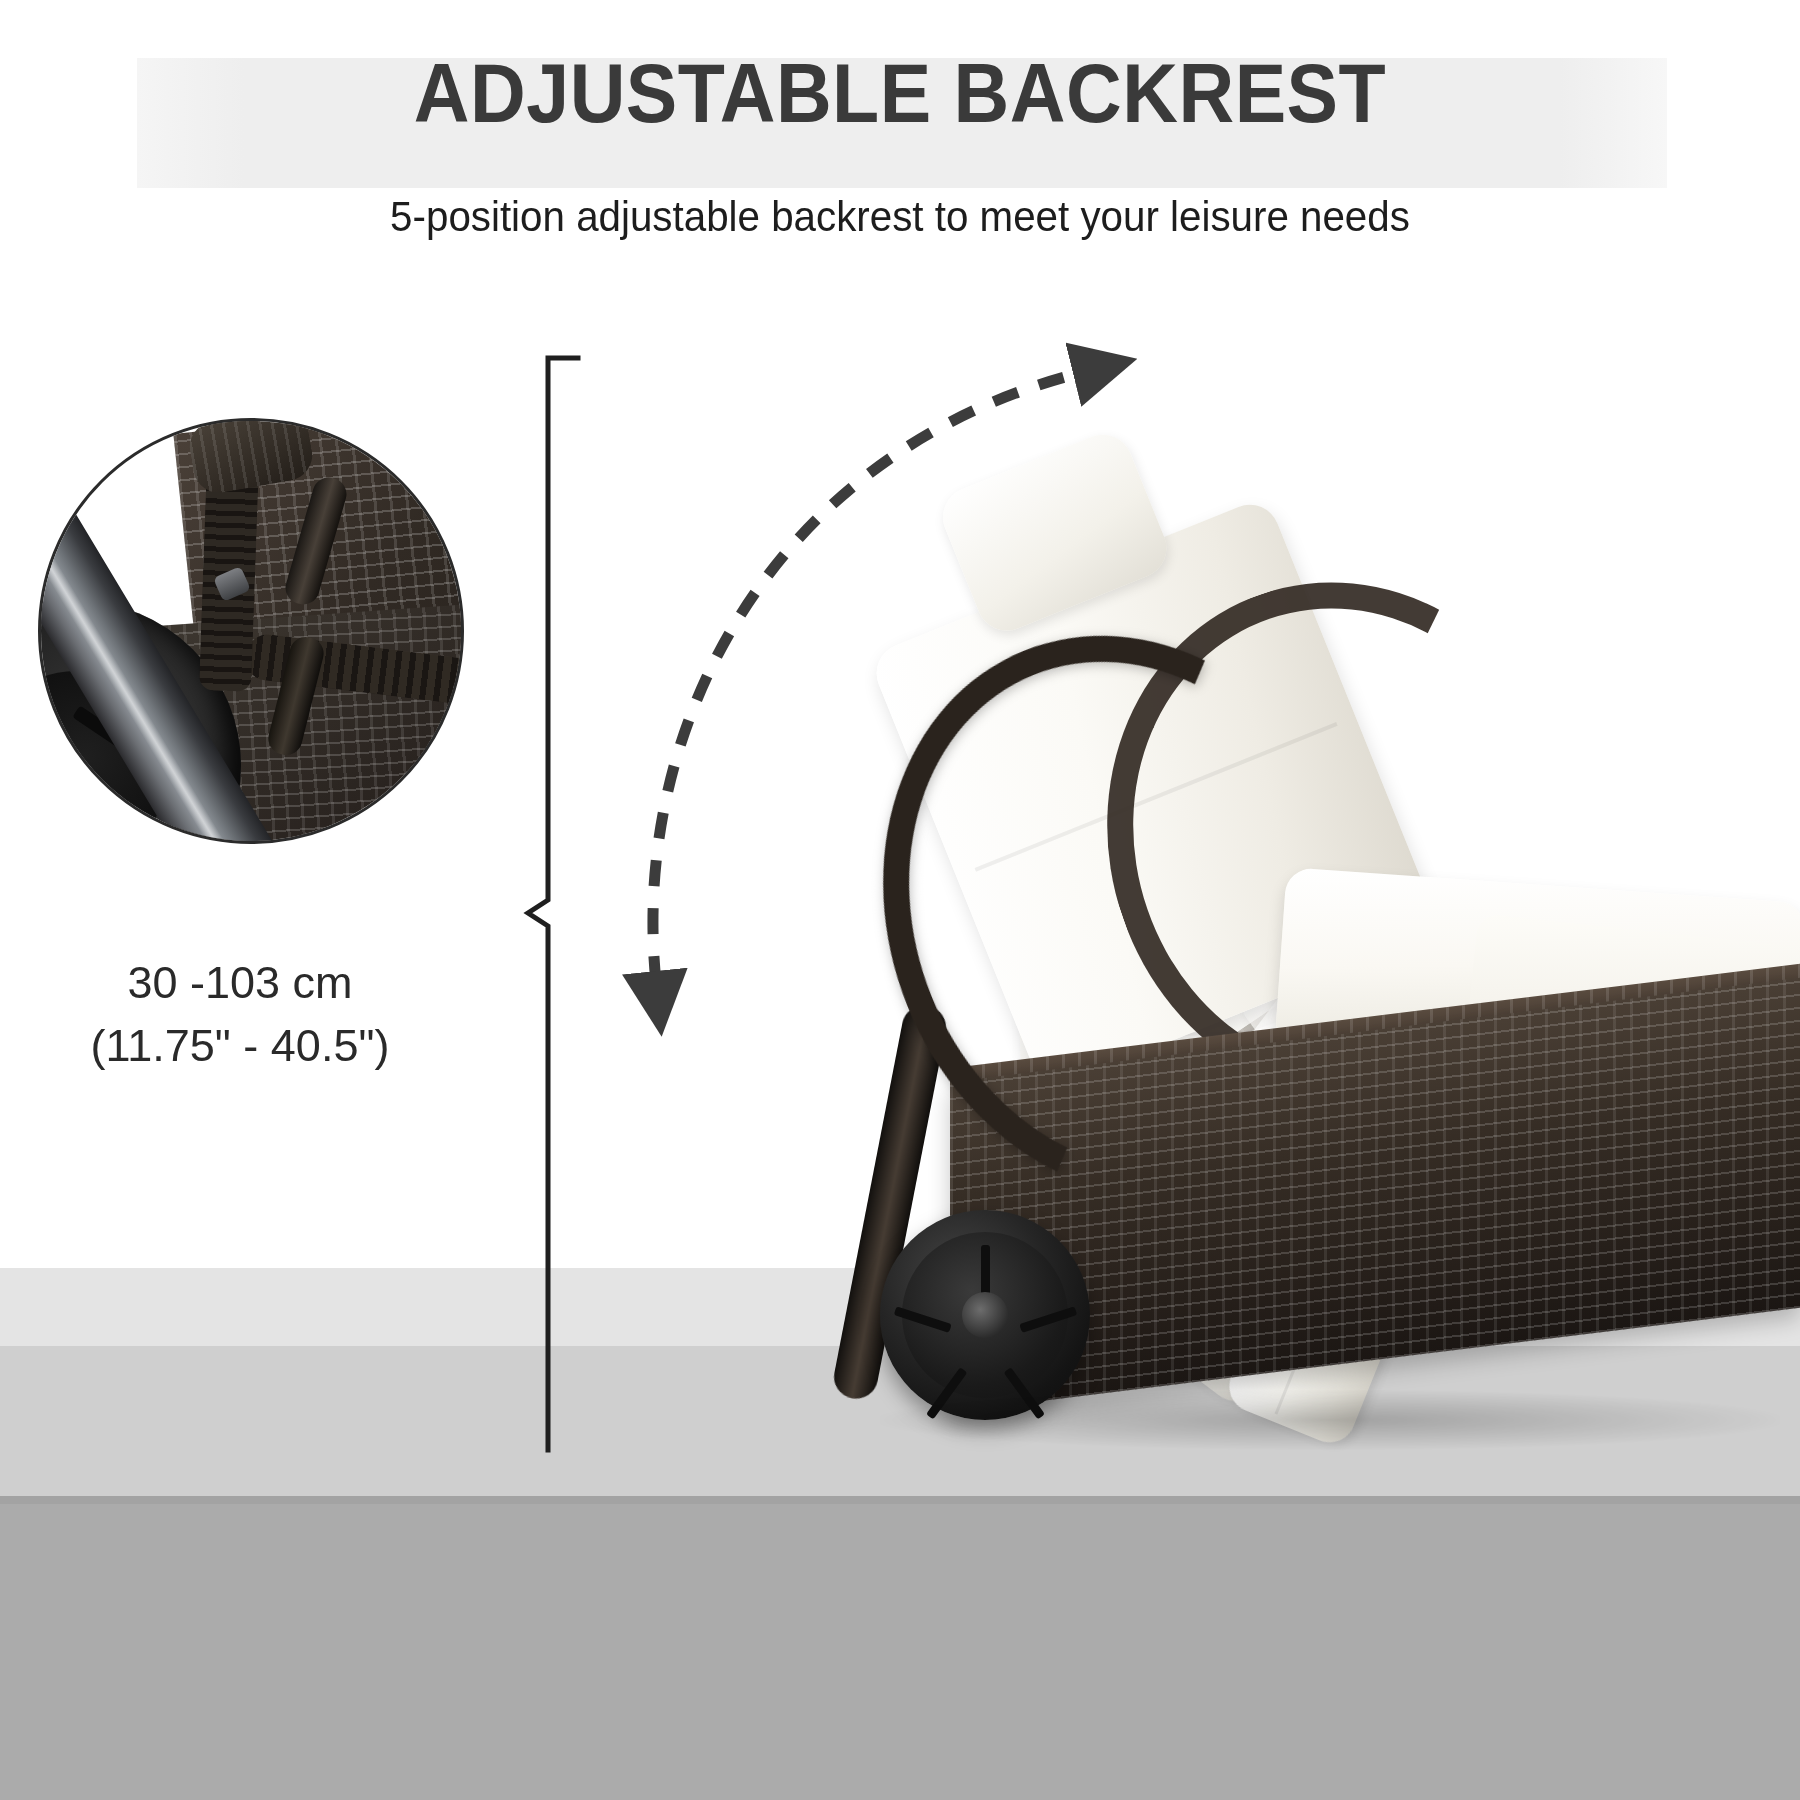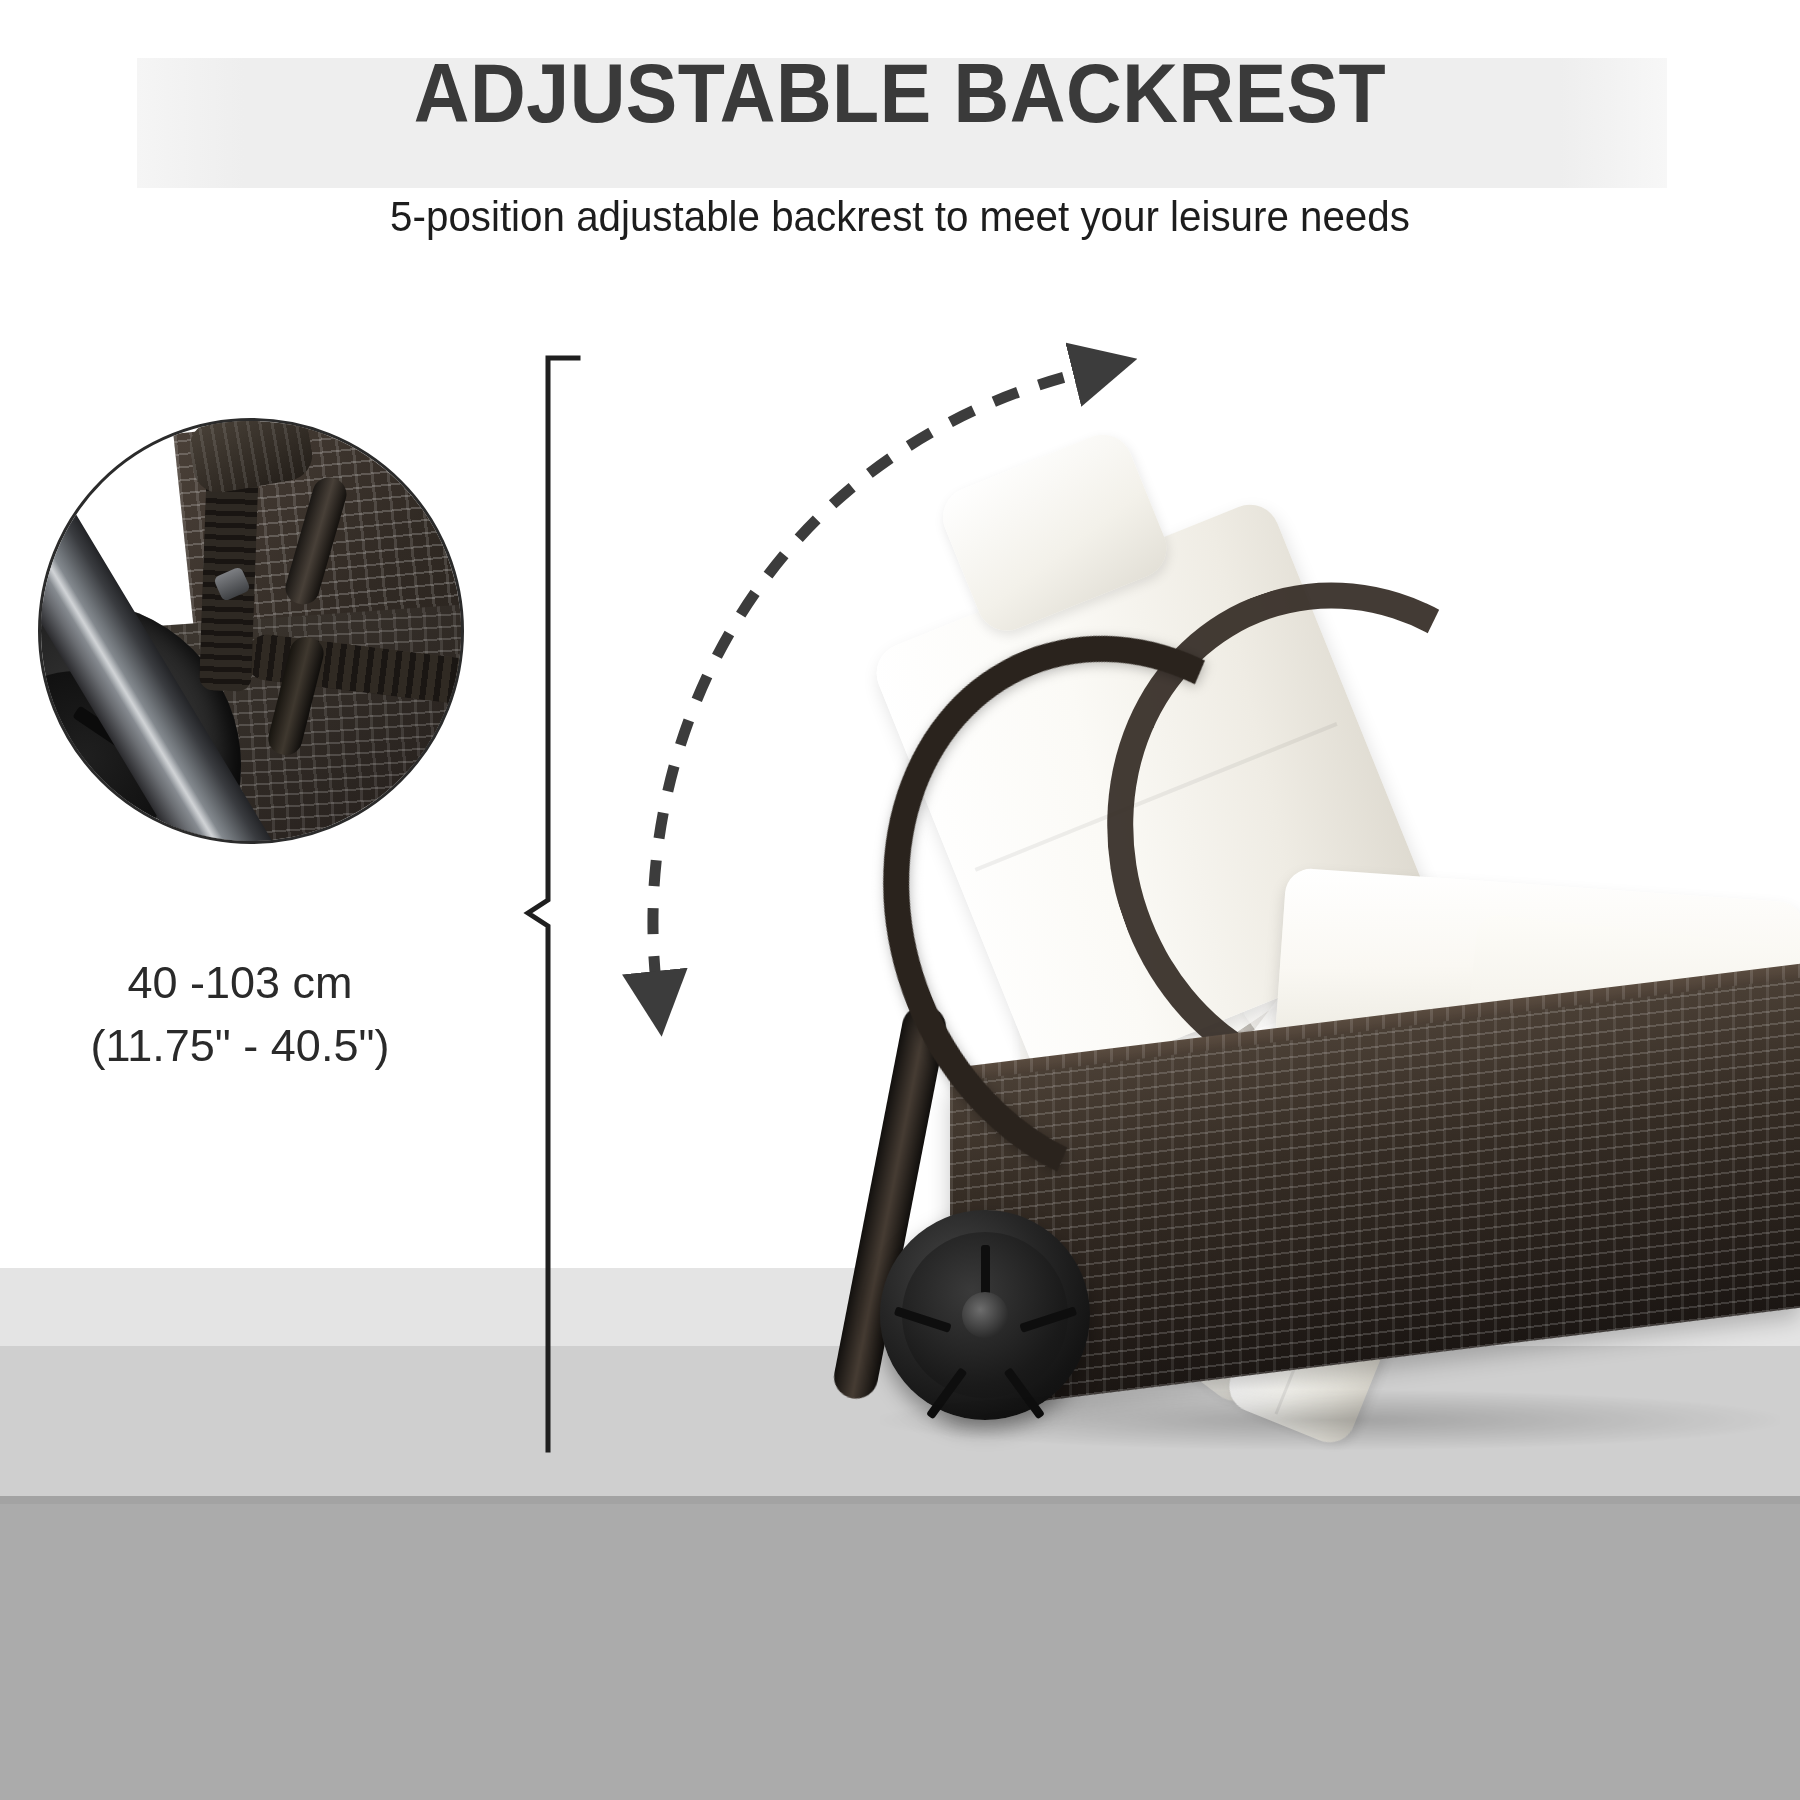--- a/index.html
+++ b/index.html
@@ -331,21 +331,21 @@
     <div class="dc-layer" id="dc-rail"></div>
     <div class="dc-layer" id="dc-post"></div>
     <div class="dc-layer" id="dc-knuckle"></div>
     <div class="dc-layer" id="dc-brkt1"></div>
     <div class="dc-layer" id="dc-brkt2"></div>
     <div class="dc-layer" id="dc-bar"></div>
     <div class="dc-layer" id="dc-bar-hl"></div>
     <div class="dc-layer" id="dc-bolt"></div>
   </div>
 
-  <div id="dim-line1">40 -103 cm</div>
+  <div id="dim-line1">30 -103 cm</div>
   <div id="dim-line2">(11.75" - 40.5")</div>
 
   <svg id="bracket-svg" viewBox="0 0 180 1130">
     <path d="M148 28 L118 28 L118 570 L98 583 L118 596 L118 1120" fill="none" stroke="#1f1f1f" stroke-width="5" stroke-linecap="square" stroke-linejoin="miter"></path>
   </svg>
 
   <svg id="arc-svg" viewBox="0 0 620 740">
     <defs>
       <marker id="arrow-end" viewBox="0 0 12 12" refX="2" refY="6" markerWidth="6" markerHeight="6" orient="auto-start-reverse">
         <path d="M0 0 L12 6 L0 12 z" fill="#3c3c3c"></path>

